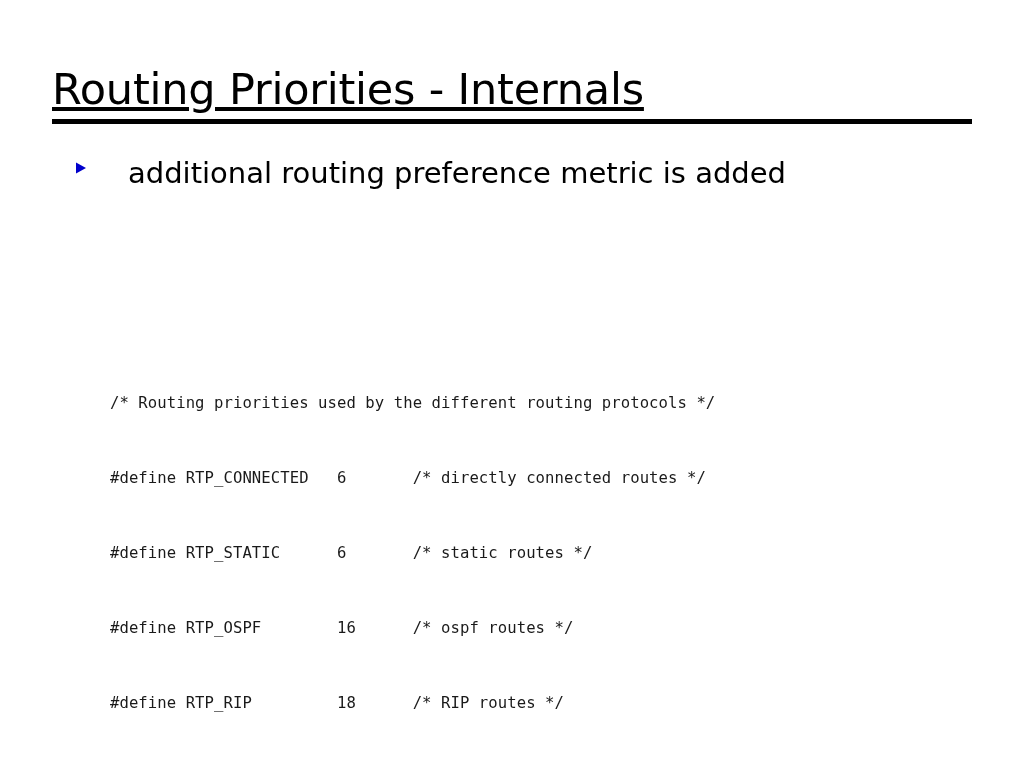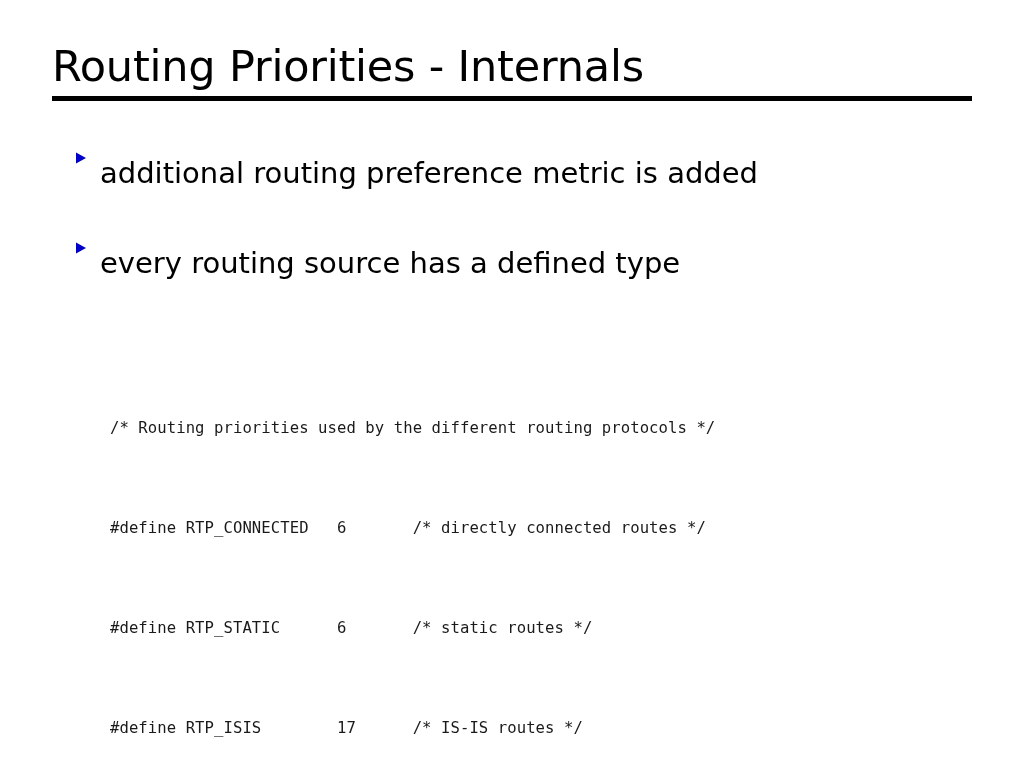--- a/index.html
+++ b/index.html
@@ -19,22 +19,23 @@
   .slide {
     position: absolute;
     inset: 0;
     background: #ffffff;
   }
 
   
   .title-block {
     position: absolute;
     left: 52px;
-    top: 40px;
+    top: 63px;
     width: 920px;
+    text-decoration: underline;
   }
   .slide-title {
     font-family: "DejaVu Sans", sans-serif;
     font-size: 43px;
     font-weight: 400;
     line-height: 52px;
     letter-spacing: -0.2px;
     color: #000000;
     white-space: nowrap;
   }
@@ -47,22 +48,23 @@
 
   
   .bullets {
     position: absolute;
     left: 74px;
     top: 156px;
     width: 900px;
   }
   .bullet-row {
     display: flex;
-    align-items: flex-start;
+    align-items: center;
     margin-bottom: 56px;
+    gap: 28px;
   }
   .bullet-marker {
     width: 14px;
     height: 14px;
     flex: 0 0 14px;
     margin-right: 12px;
     position: relative;
     top: -5px;
   }
   .bullet-marker svg { display: block; }
@@ -80,21 +82,21 @@
     position: absolute;
     left: 110px;
     top: 341px;
     font-family: "DejaVu Sans Mono", monospace;
     font-size: 15.6px;
     line-height: 25px;
     color: #1a1a1a;
     white-space: pre;
     letter-spacing: 0.07px;
   }
-  .code-line { white-space: pre; margin-top: 25px; }
+  .code-line { white-space: pre; }
 </style>
 </head>
 <body>
 
 <div class="slide">
 
   <div class="title-block">
     <div class="slide-title">Routing Priorities - Internals</div>
     <div class="title-rule"></div>
   </div>
@@ -103,35 +105,27 @@
 
     <div class="bullet-row">
       <span class="bullet-marker">
         <svg width="14" height="14" viewBox="0 0 14 14" aria-hidden="true">
           <polygon points="2,1.5 12,7 2,12.5" fill="#0000cc"></polygon>
         </svg>
       </span>
       <span class="bullet-text">additional routing preference metric is added</span>
     </div>
 
-    <div class="bullet-row">
-      <span class="bullet-marker">
-        <svg width="14" height="14" viewBox="0 0 14 14" aria-hidden="true">
-          <polygon points="2,1.5 12,7 2,12.5" fill="#0000cc"></polygon>
-        </svg>
-      </span>
-      <span class="bullet-text">every routing source has a defined type</span>
-    </div>
 
   </div>
 
   <div class="code-block">
     <div class="code-line">/* Routing priorities used by the different routing protocols */</div>
     <div class="code-line">#define RTP_CONNECTED   6       /* directly connected routes */</div>
     <div class="code-line">#define RTP_STATIC      6       /* static routes */</div>
-    <div class="code-line">#define RTP_ISIS        17      /* IS-IS routes */</div>
+    <div class="code-line">#define RTP_OSPF        16      /* ospf routes */</div>
     <div class="code-line">#define RTP_RIP         18      /* RIP routes */</div>
     
     
     
   </div>
 
 </div>
 
 </body></html>

